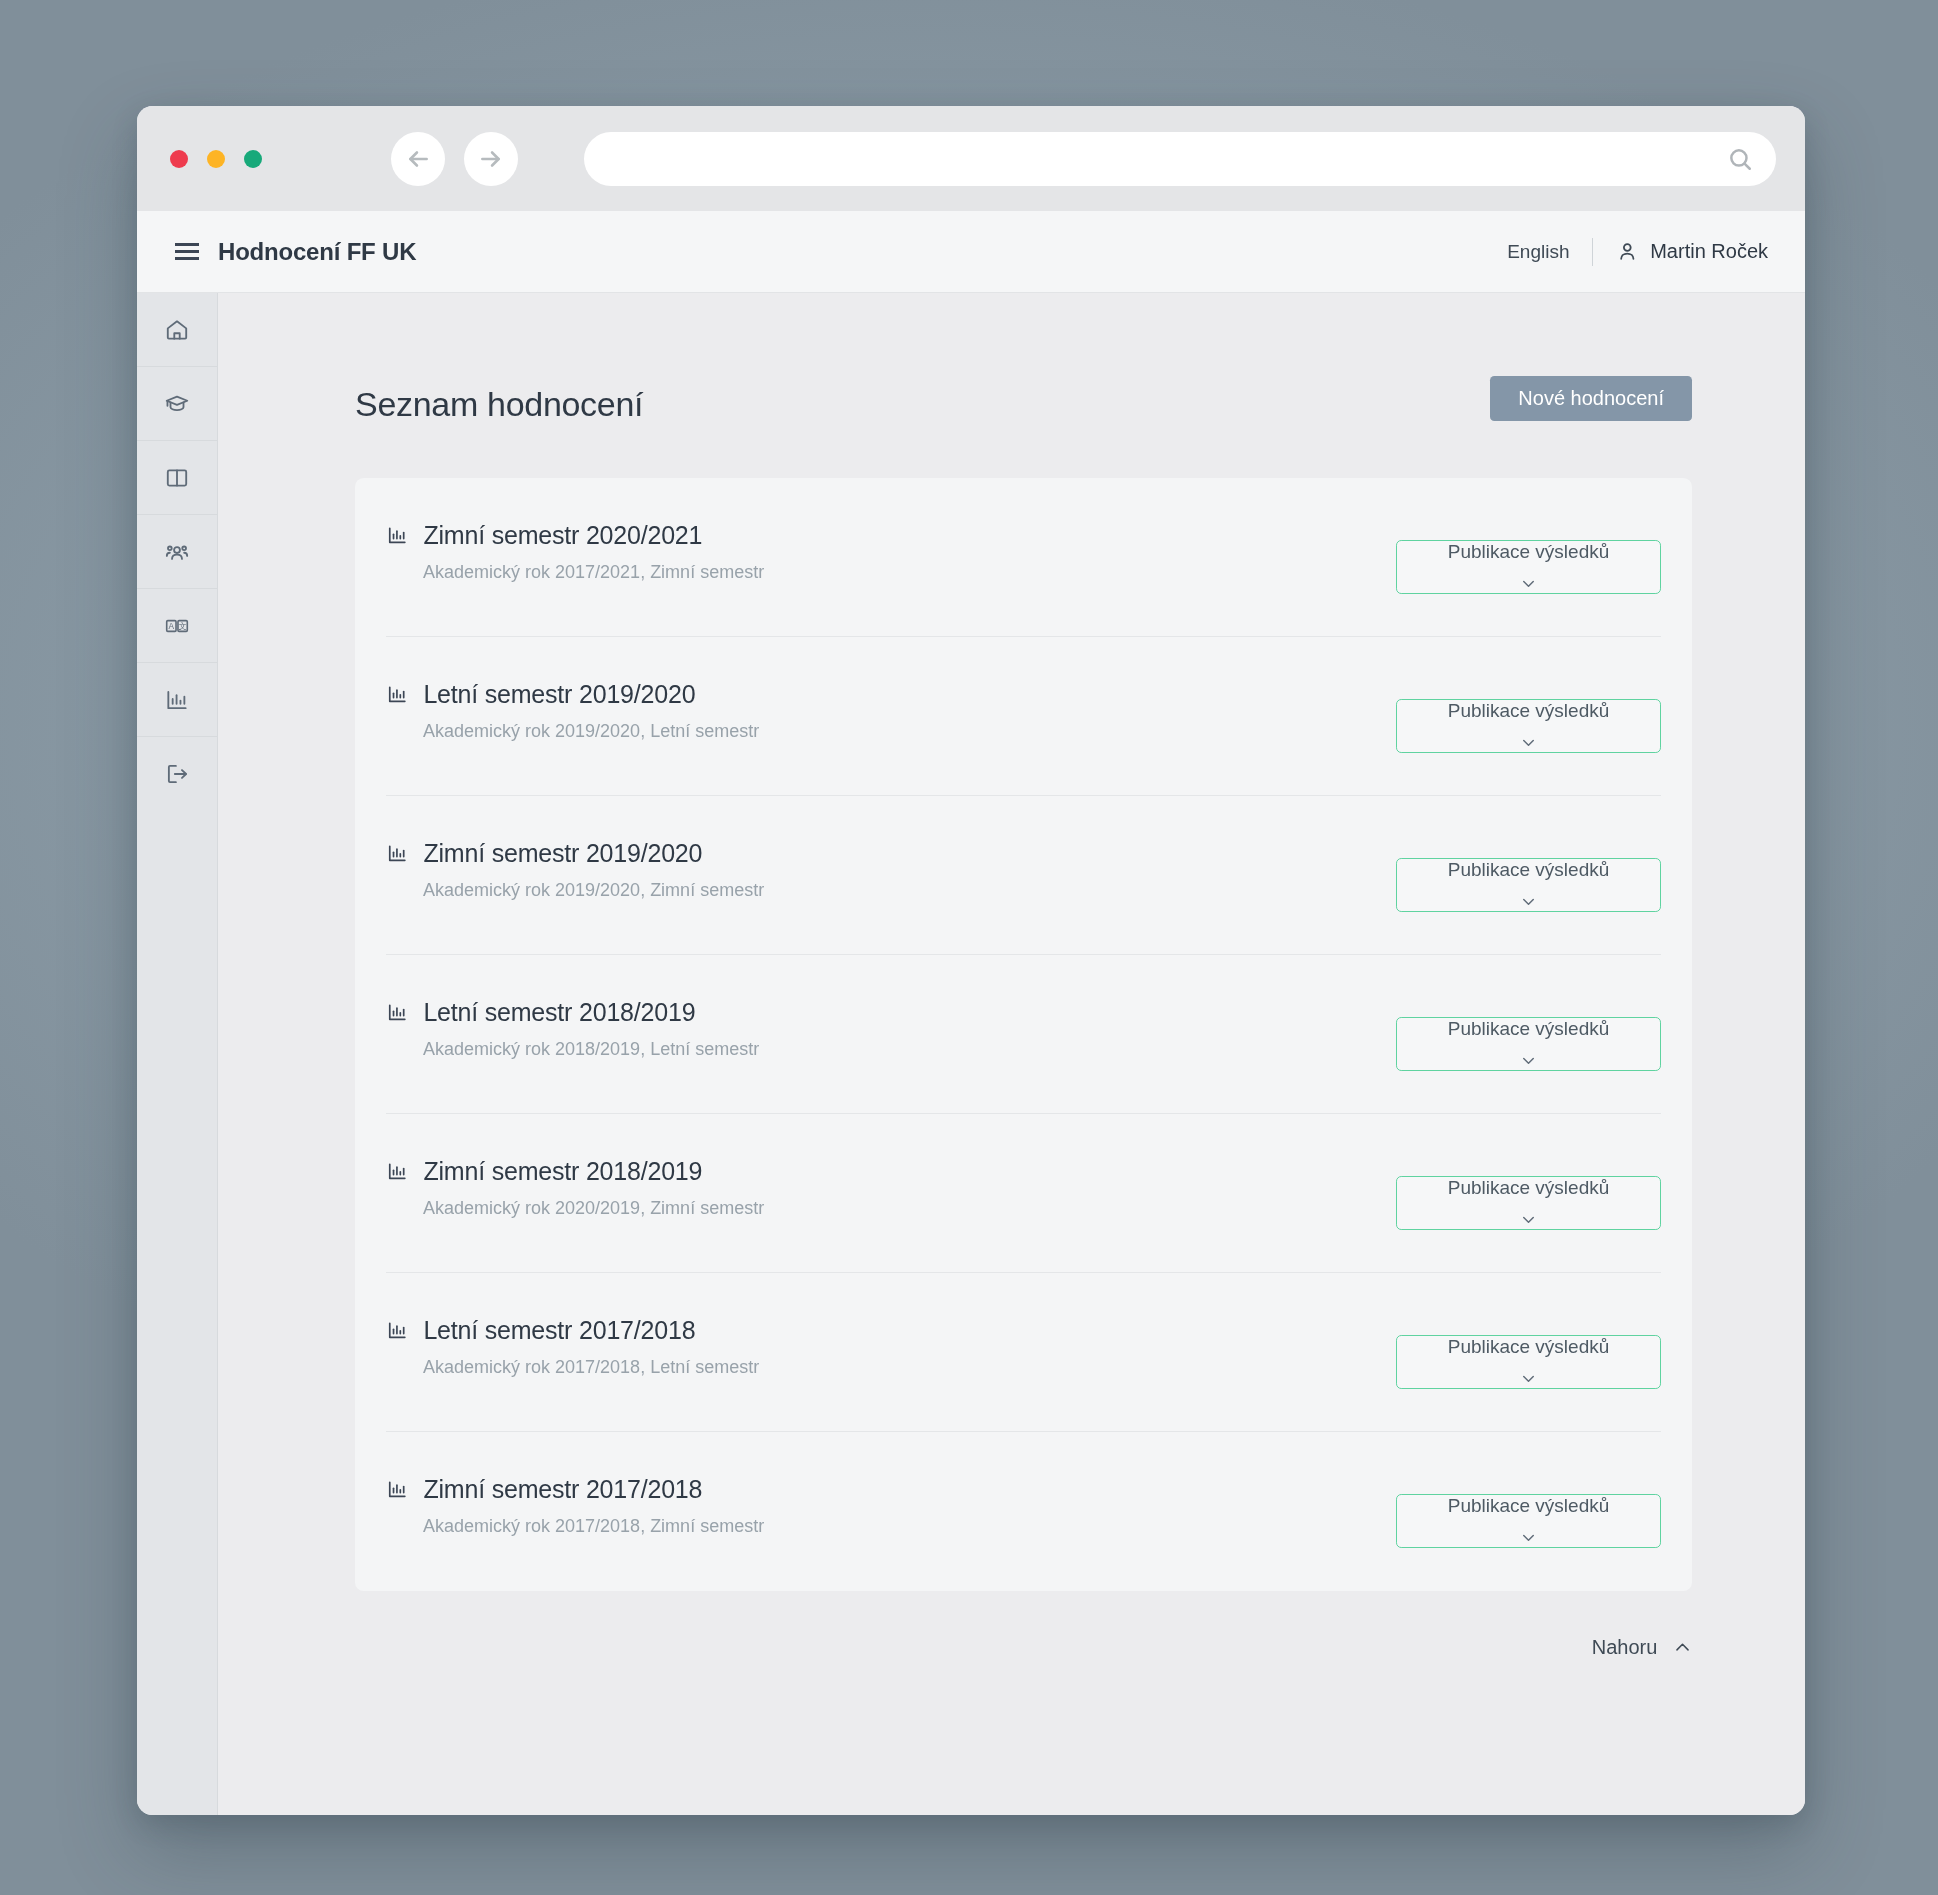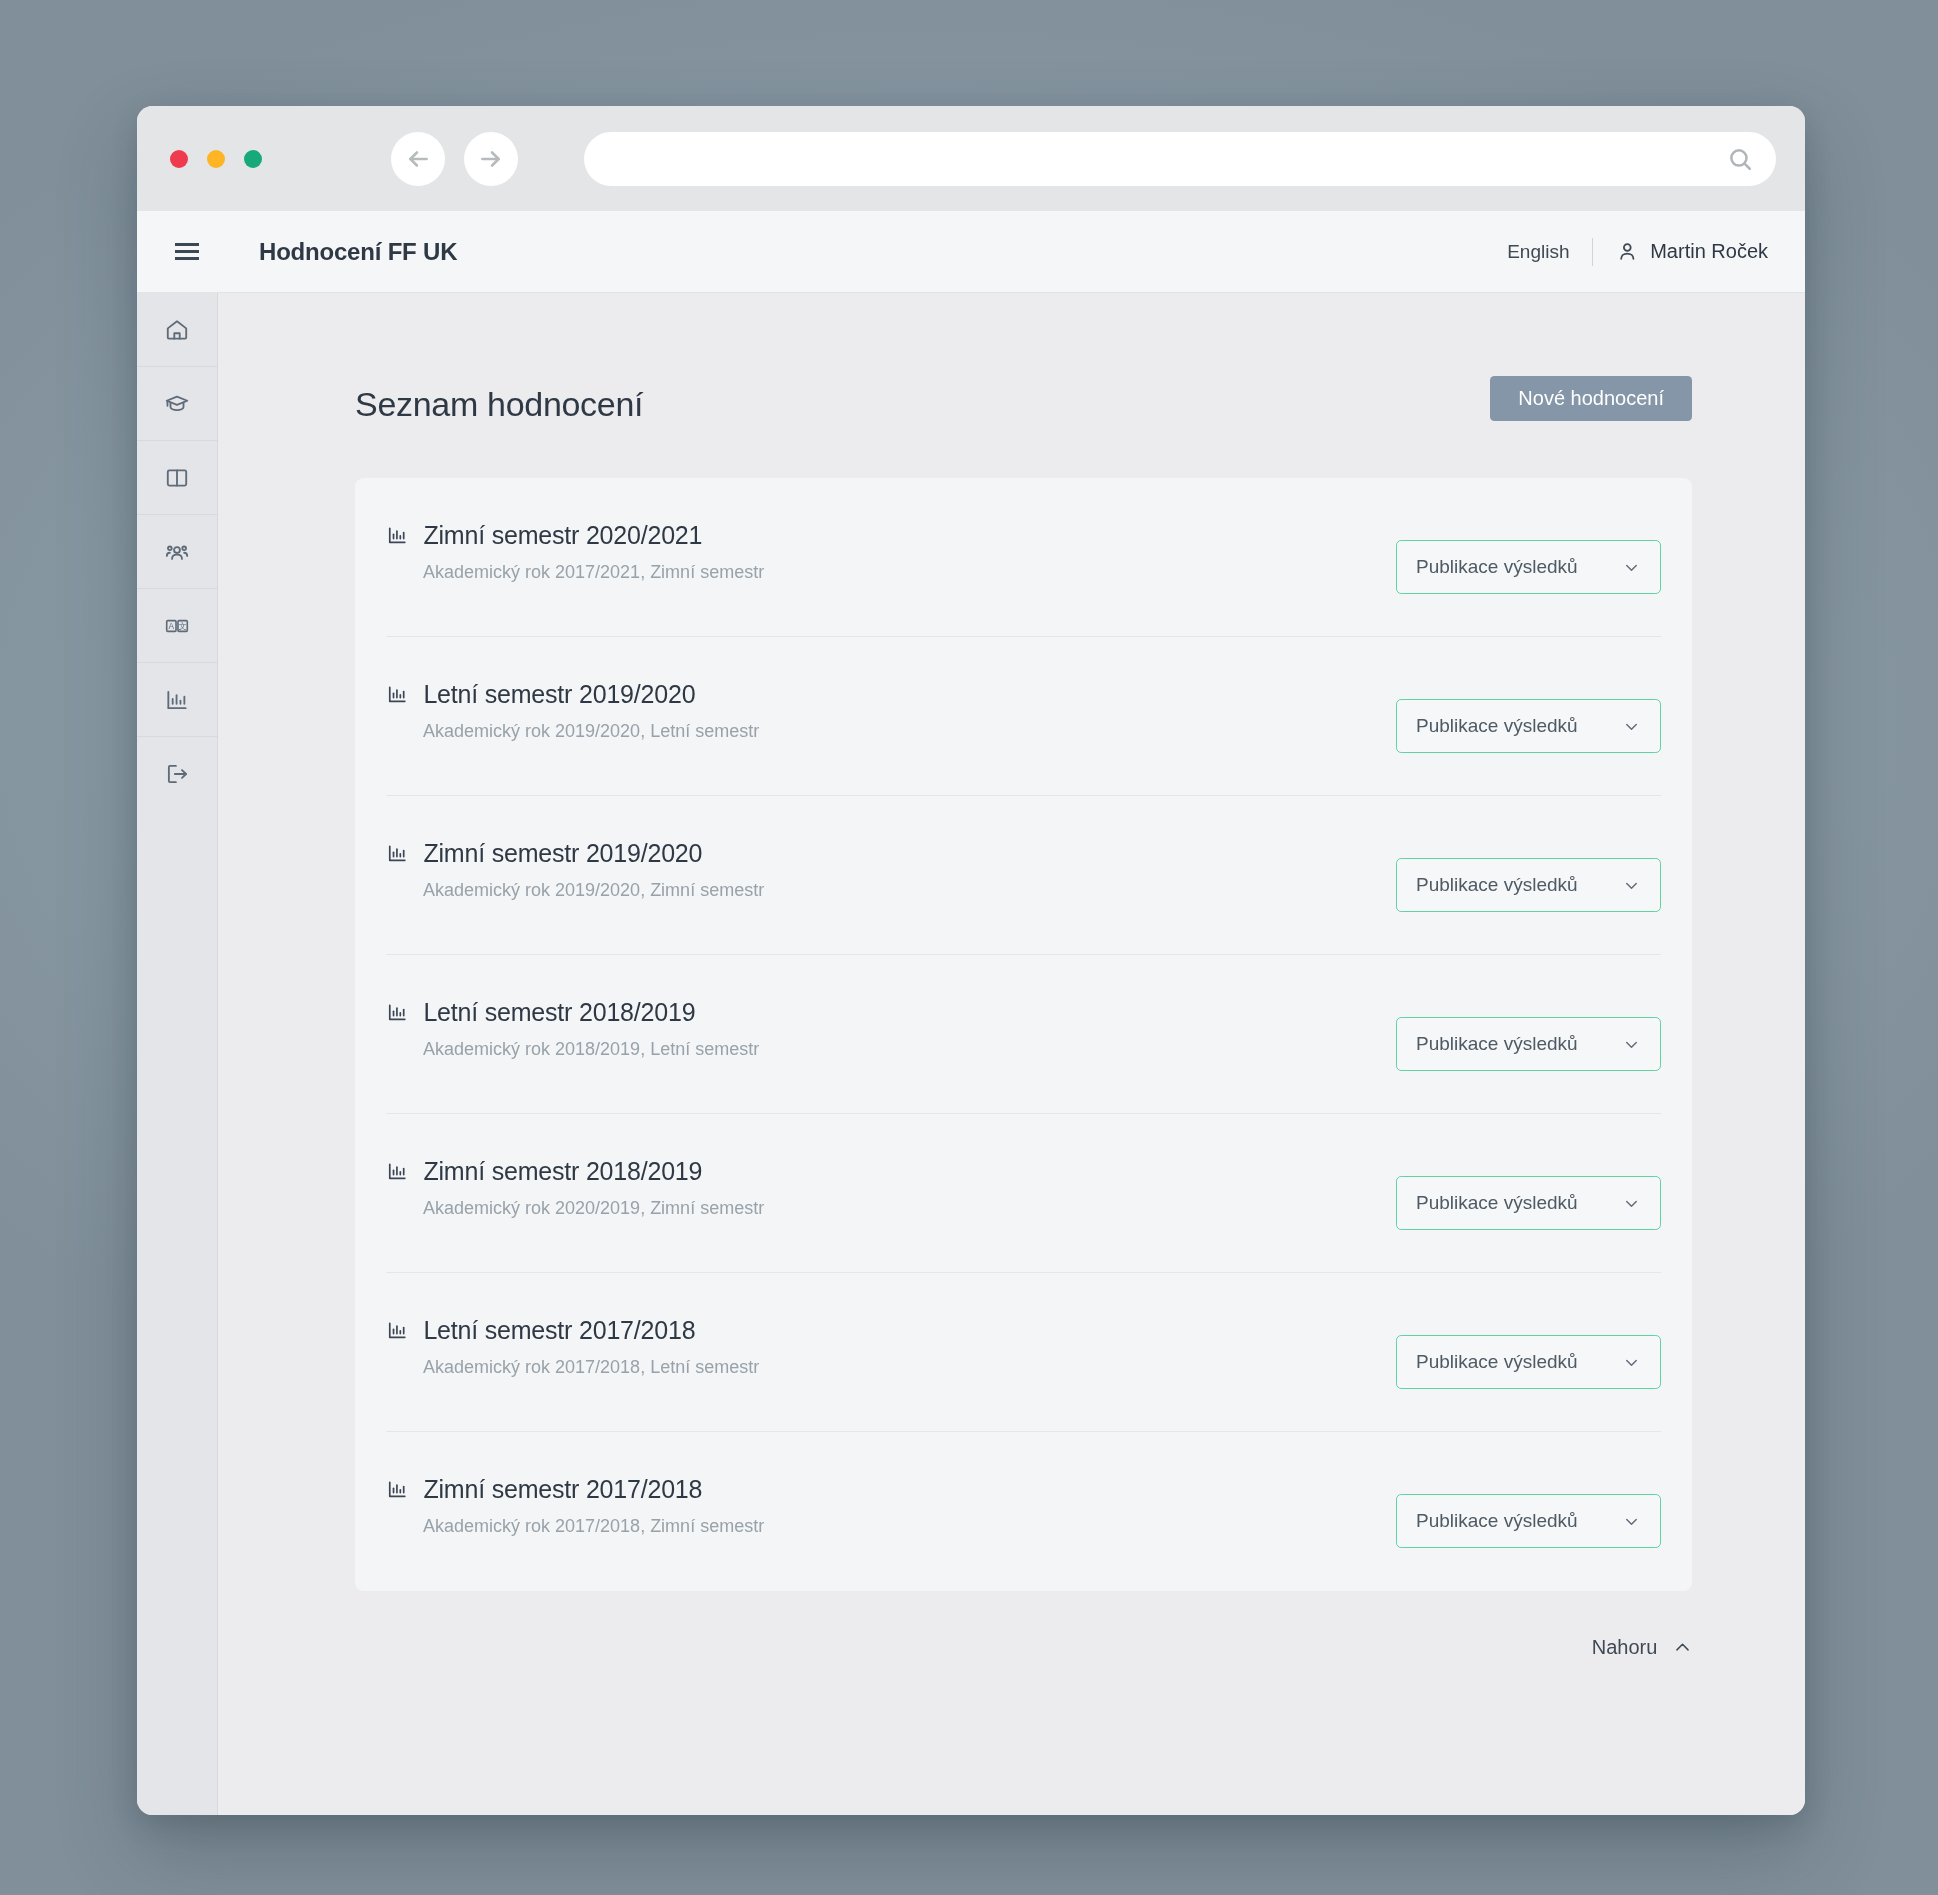--- a/index.html
+++ b/index.html
@@ -91,21 +91,20 @@
     display: flex; align-items: center; justify-content: center;
     margin-right: 12px;
   }
   .burger span {
     display: block; width: 23.5px; height: 2.2px; background: #3c4655;
     box-shadow: 0 -7px 0 #3c4655, 0 7px 0 #3c4655;
   }
   .brand {
     font-size: 24px; font-weight: bold; color: #2f3945;
     letter-spacing: -0.2px;
-    margin-left: 41px;
   }
   .hdr-right {
     margin-left: auto;
     display: flex; align-items: center; gap: 0;
     color: #46505b;
   }
   .lang { font-size: 19px; color: #3f4a55; }
   .hdr-div {
     width: 0.9px; height: 28px; background: #cfd4d8;
     margin: 0 22.6px;
@@ -187,20 +186,21 @@
 
   .row-action { padding-top: 22.6px; }
   .dropdown {
     width: 265px; height: 54px;
     border: 1.4px solid #5fd3a0;
     border-radius: 5.2px;
     background: #f6f7f8;
     display: flex; align-items: center;
     padding: 0 19px;
     cursor: pointer;
+    flex-direction: column;
   }
   .dropdown-label { flex: 1; font-size: 19px; color: #4e5a64; }
   .dropdown svg { width: 19px; height: 19px; flex: 0 0 auto; }
 
   
   .footer {
     display: flex; justify-content: flex-end; align-items: center;
     padding: 45px 113px 0 0;
   }
   .totop {

